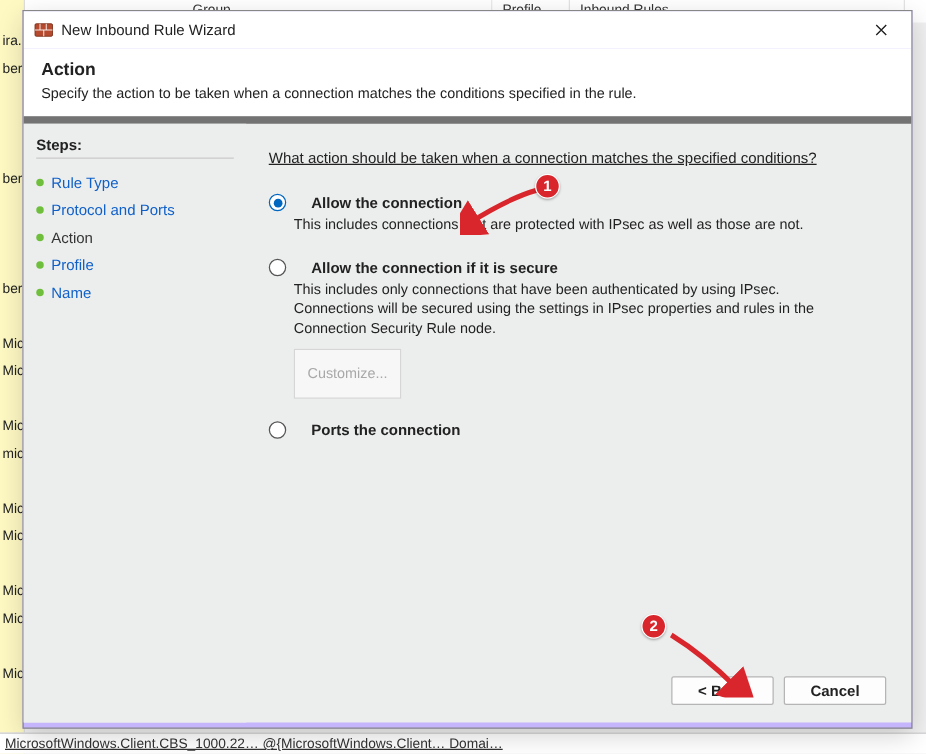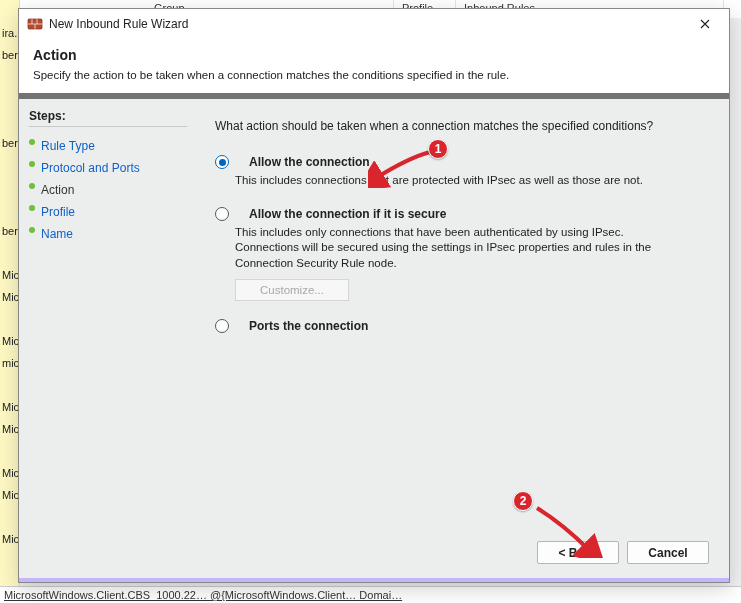--- a/index.html
+++ b/index.html
@@ -124,20 +124,21 @@
     .steps-title {
       font-size: 12px;
       font-weight: 600;
       color: #222;
       border-bottom: 1px solid #c9c9c9;
       padding-bottom: 3px;
       margin-bottom: 8px;
     }
     .step {
       display: flex;
+      align-items: center;
       padding: 4px 0;
       cursor: pointer;
     }
     .bullet {
       width: 6px; height: 6px;
       border-radius: 50%;
       background: #6fbf3d;
       margin-right: 6px;
       flex: none;
     }
@@ -150,20 +151,21 @@
     }
     .content-col {
       flex: 1;
       padding: 20px 24px 0 18px;
       position: relative;
     }
     .question {
       font-size: 12px;
       color: #222;
       margin-bottom: 22px;
+      text-decoration: underline;
     }
     .opt {
       margin-bottom: 18px;
     }
     .opt-row {
       display: flex;
       align-items: center;
       gap: 20px;
       margin-bottom: 4px;
     }
@@ -194,22 +196,22 @@
     .opt-desc {
       font-size: 11.5px;
       color: #222;
       padding-left: 20px;
       line-height: 1.35;
       max-width: 460px;
     }
     .customize-btn {
       margin-left: 20px;
       margin-top: 8px;
-      height: 22px;
-      padding: 0 24px;
+      height: 40px;
+      padding: 0 10px;
       background: #f7f7f7;
       border: 1px solid #d6d6d6;
       color: #a8a8a8;
       font-size: 11.5px;
     }
     .btn-row {
       position: absolute;
       right: 20px;
       bottom: 14px;
       display: flex;

